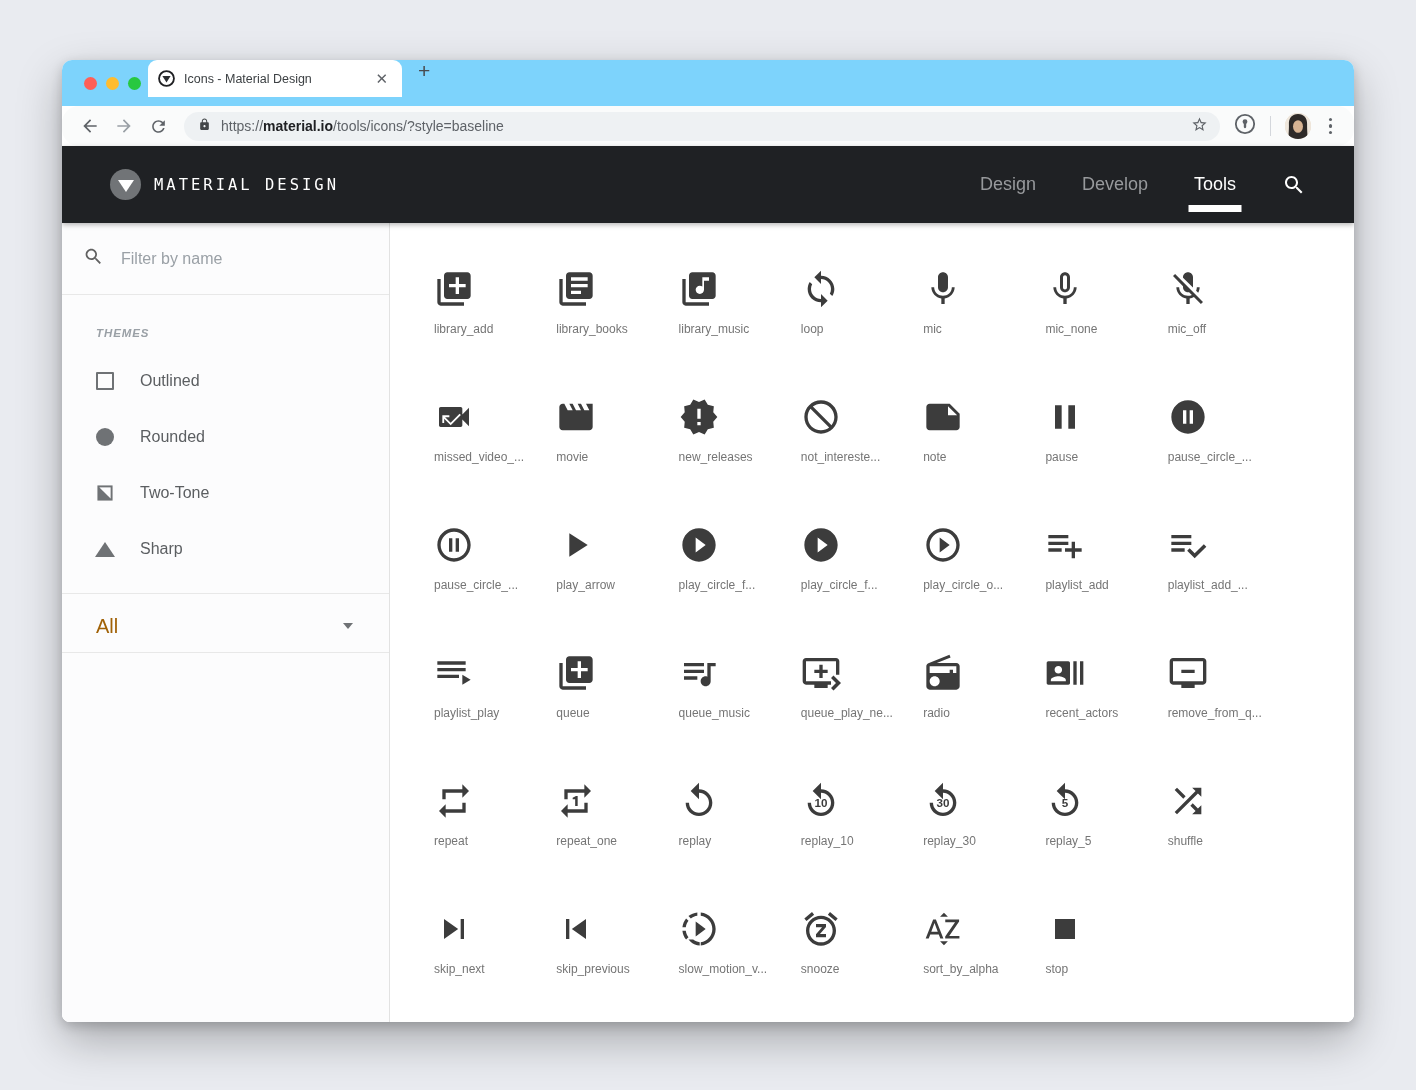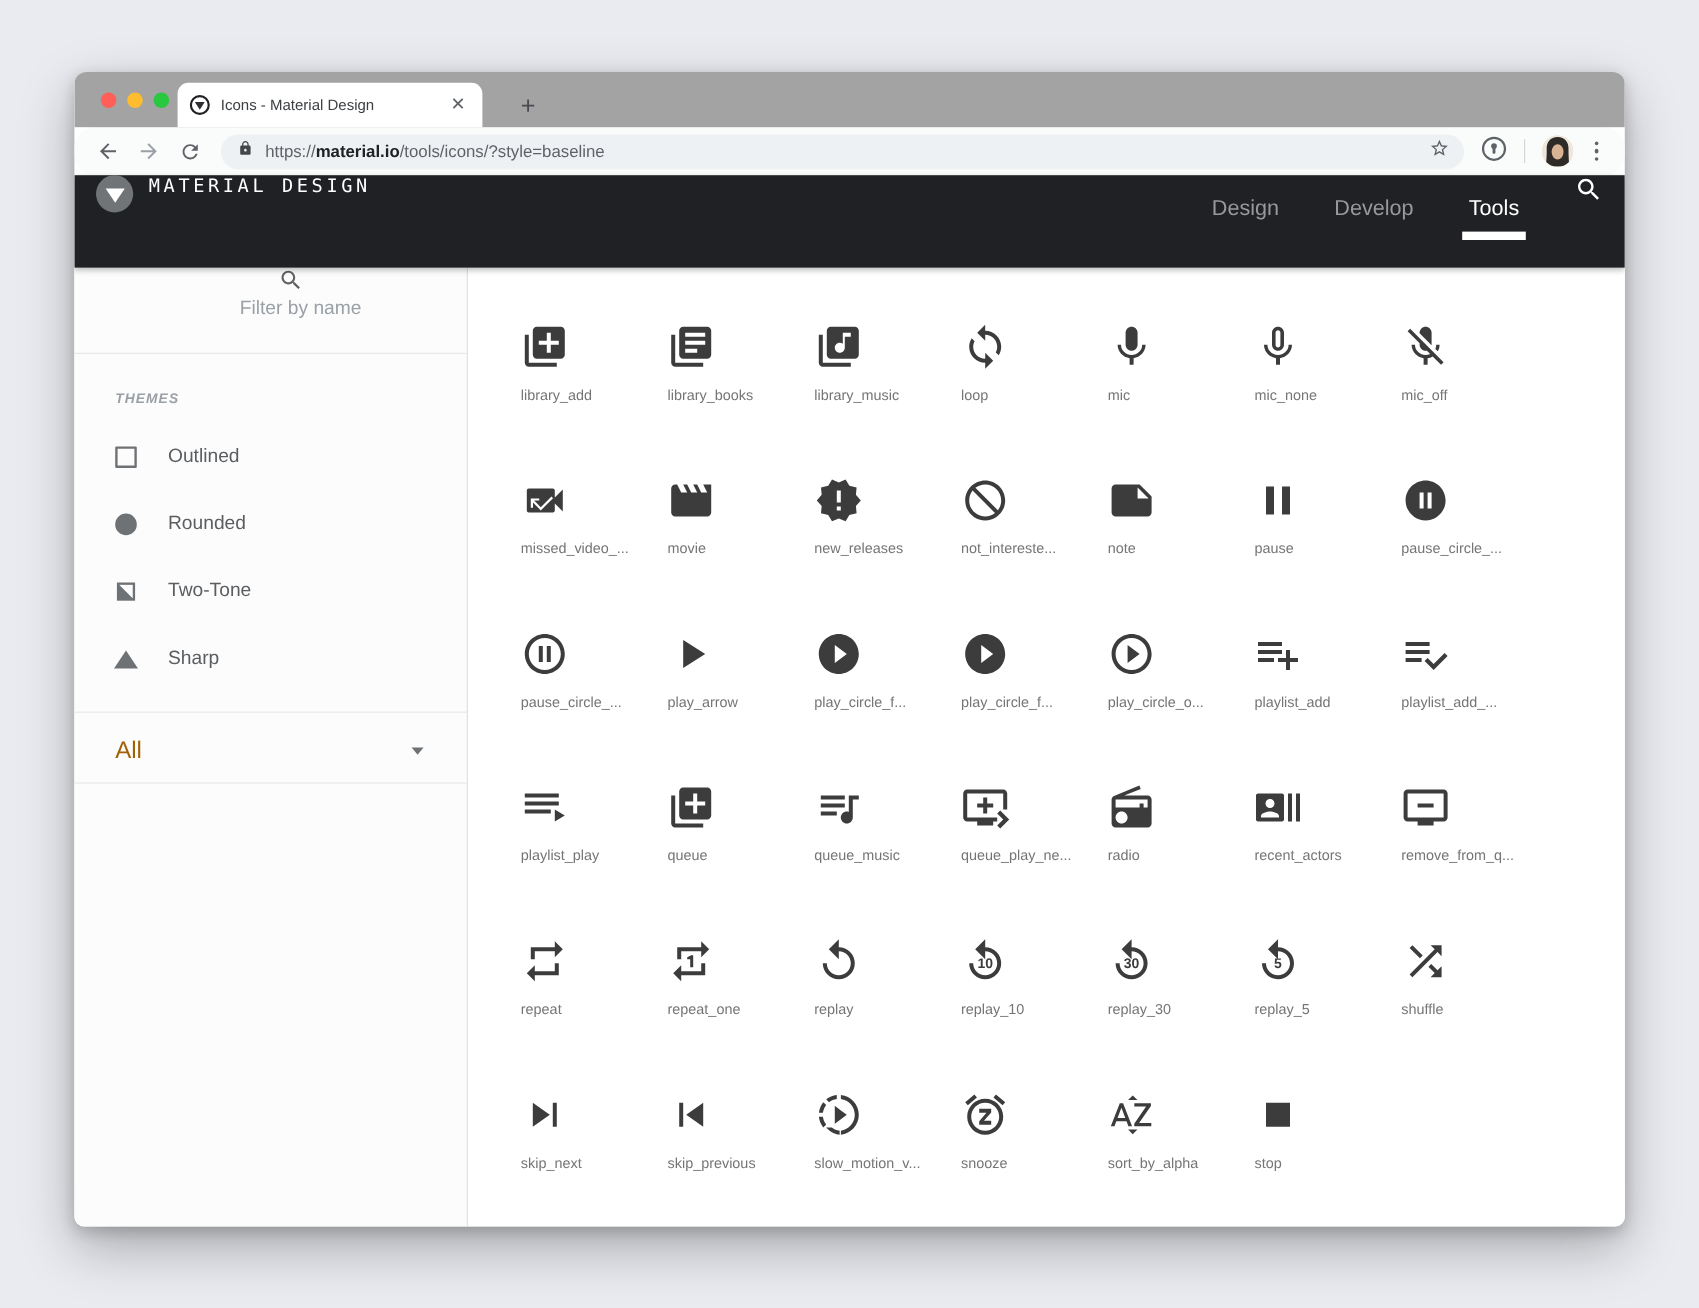--- a/index.html
+++ b/index.html
@@ -4,21 +4,21 @@
 <style>
   * { margin:0; padding:0; box-sizing:border-box; }
   html,body { width:1416px; height:1090px; }
   body { background:#e9ebf0; font-family:"Liberation Sans", sans-serif; position:relative; overflow:hidden; }
 
   .window { position:absolute; left:62px; top:60px; width:1292px; height:962px;
     border-radius:10px 10px 8px 8px; overflow:hidden;
     box-shadow:0 18px 45px rgba(0,0,0,.28), 0 4px 12px rgba(0,0,0,.18); background:#fff; }
 
   
-  .tabstrip { height:46px; background:#a3a3a3; display:flex; align-items:flex-end; position:relative;gap:16px; }
+  .tabstrip { height:46px; background:#7dd3fc; display:flex; align-items:flex-start; position:relative; }
   .traffic { position:absolute; left:22px; top:17px; display:flex; gap:9px; }
   .tl { width:13px; height:13px; border-radius:50%; display:inline-block; }
   .tl.red{ background:#ff5f57; } .tl.yellow{ background:#febc2e; } .tl.green{ background:#28c840; }
   .tab { margin-left:86px; width:254px; height:37px; background:#fff; border-radius:9px 9px 0 0;
     display:flex; align-items:center; padding:0 10px; }
   .favicon { width:17px; height:17px; flex:none; }
   .tab-title { font-size:12.5px; color:#3c4043; margin-left:9px; flex:1; white-space:nowrap; overflow:hidden; }
   .tab-close { color:#5f6368; font-size:15px; line-height:1; padding:2px 4px; cursor:default; }
   .newtab { color:#484b4f; font-size:21px; font-weight:400; margin:0 0 7px 16px; line-height:1; }
 
@@ -30,35 +30,35 @@
   .url { font-size:14px; color:#5f6368; margin-left:10px; white-space:nowrap; }
   .url b { color:#202124; font-weight:bold; }
   .omnispacer { flex:1; }
   .tb-right { display:flex; align-items:center; gap:14px; padding-right:4px; }
   .vdiv { width:1px; height:20px; background:#d4d7dc; }
   .avatar { width:26px; height:26px; border-radius:50%; overflow:hidden; background:#e8d9c9; }
   .dots { display:flex; flex-direction:column; gap:3px; padding:0 4px; }
   .dots i { width:3.5px; height:3.5px; border-radius:50%; background:#5f6368; }
 
   
-  .site-header { height:77px; background:#1f2124; display:flex; align-items:flex-start; padding:0 18px;
+  .site-header { height:77px; background:#1f2124; display:flex; align-items:center; padding:0 48px;
     position:relative; box-shadow:0 2px 5px rgba(0,0,0,.28); z-index:2; }
   .logo { width:31px; height:31px; border-radius:50%; background:#717477; display:flex; align-items:center; justify-content:center; }
   .logo-tri { width:0; height:0; border-left:8px solid transparent; border-right:8px solid transparent; border-top:12px solid #fff; margin-top:3px; }
   .brand { color:#fff; font-family:"DejaVu Sans Mono", monospace; font-size:15.5px; letter-spacing:3px; margin-left:13px; }
   .nav { margin-left:auto; display:flex; align-items:center; gap:46px; }
   .nav-item { font-size:18px; color:#97999c; position:relative; height:54px; display:flex; align-items:center; cursor:default; }
   .nav-item.active { color:#fff; }
   .nav-item.active .underline { position:absolute; bottom:0; left:50%; transform:translateX(-50%); width:53px; height:7px; background:#fff; }
   .hdr-search { margin-left:46px; display:flex; align-items:center; }
 
   
   .content { display:flex; height:799px; background:#fff; }
   .sidebar { width:328px; flex:none; background:#fcfcfd; border-right:1px solid #e2e2e2; }
-  .search-row { height:72px; display:flex; align-items:center; padding:0 0 0 33px; border-bottom:1px solid #e8e8e8;flex-direction:column; }
+  .search-row { height:72px; display:flex; align-items:center; padding:0 0 0 21px; border-bottom:1px solid #e8e8e8; }
   .search-ph { font-size:16px; color:#9aa0a6; margin-left:17px; }
   .section-label { font-size:11.5px; font-weight:bold; letter-spacing:.9px; color:#9aa0a6; padding-left:34px; }
   .themes .section-label { padding-top:32px;font-style:italic; }
   .theme-list { margin-top:14px; }
   .theme-item { height:56px; display:flex; align-items:center; padding-left:34px; font-size:16px; color:#5b5e61; cursor:default; }
   .theme-item .t-icon { width:18px; height:18px; margin-right:26px; flex:none; display:flex; align-items:center; justify-content:center; }
   .theme-item.selected { color:#4285f4; font-weight:bold; }
   .sq-filled { width:18px; height:18px; border-radius:2px; background:#4285f4; }
   .sq-outline { width:18px; height:18px; border:2.5px solid #6f7275; border-radius:1px; }
   .circ { width:18px; height:18px; border-radius:50%; background:#6f7275; }

